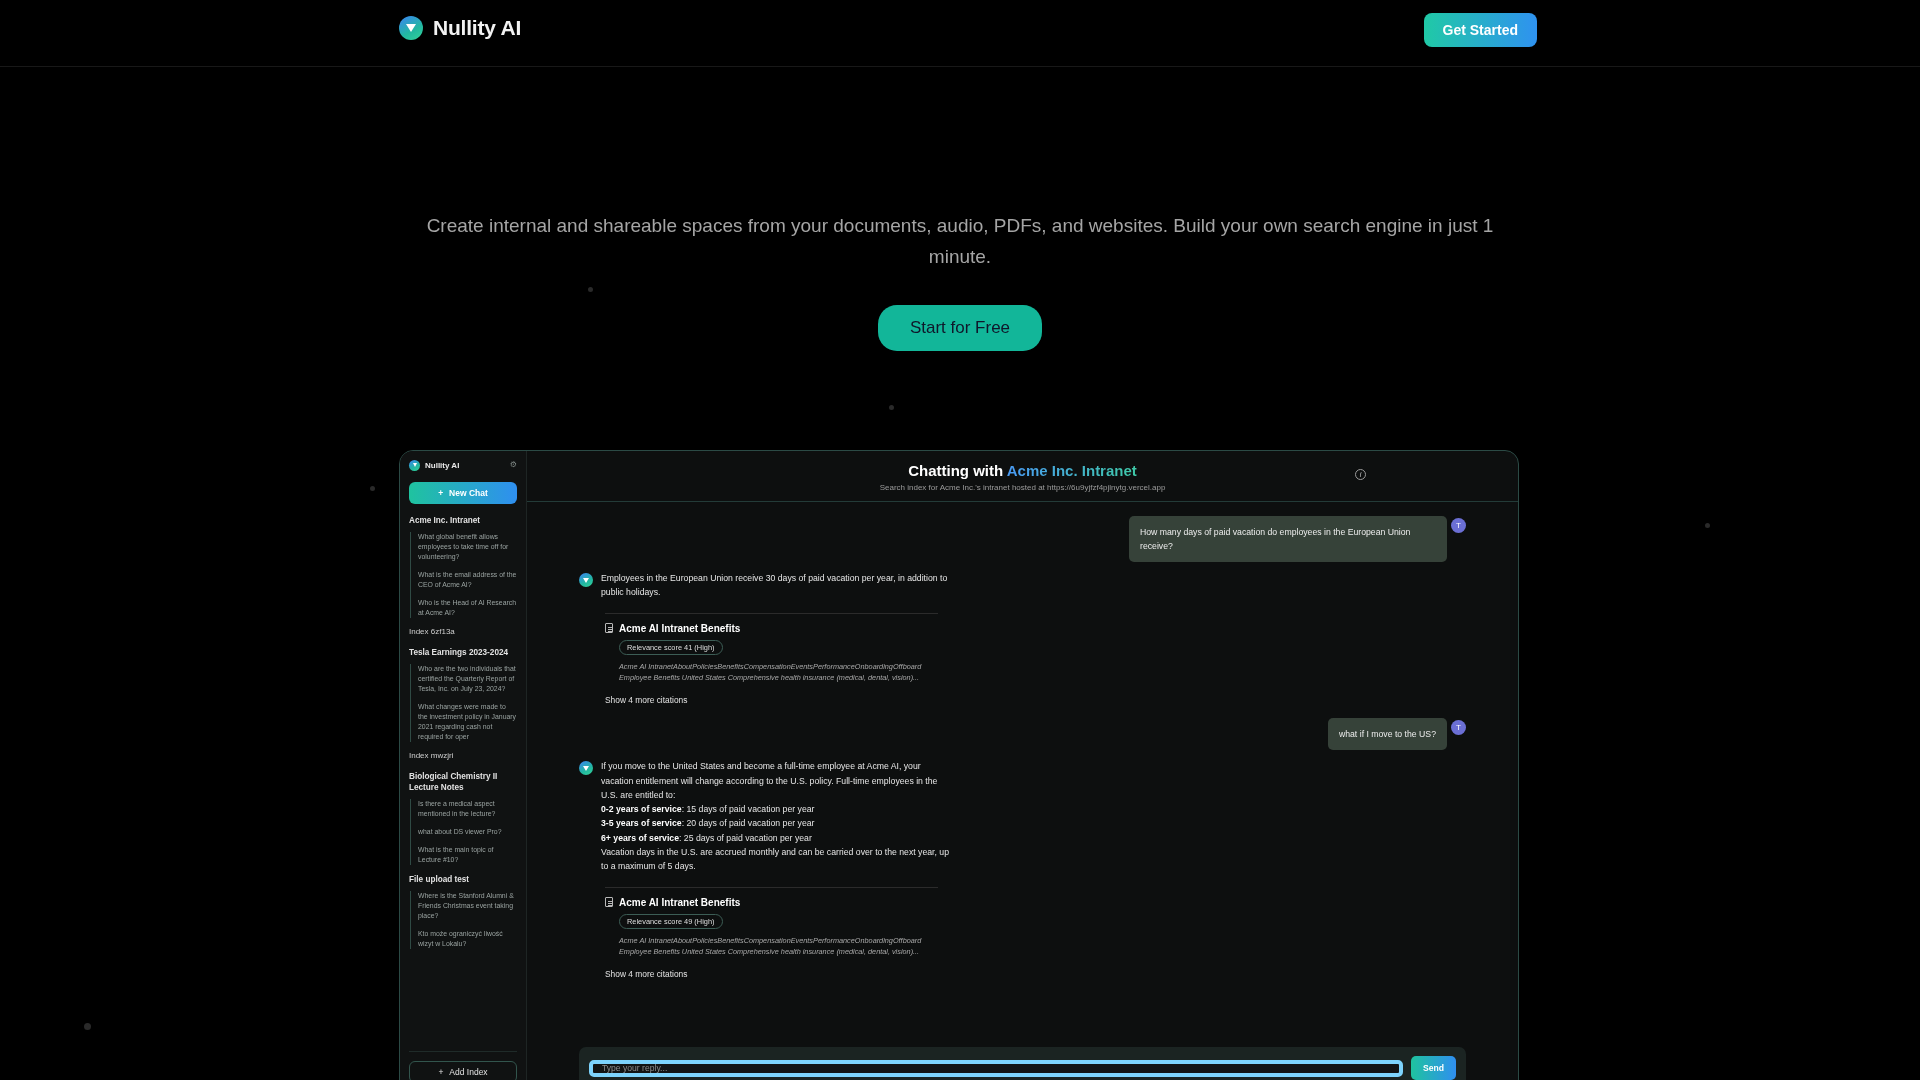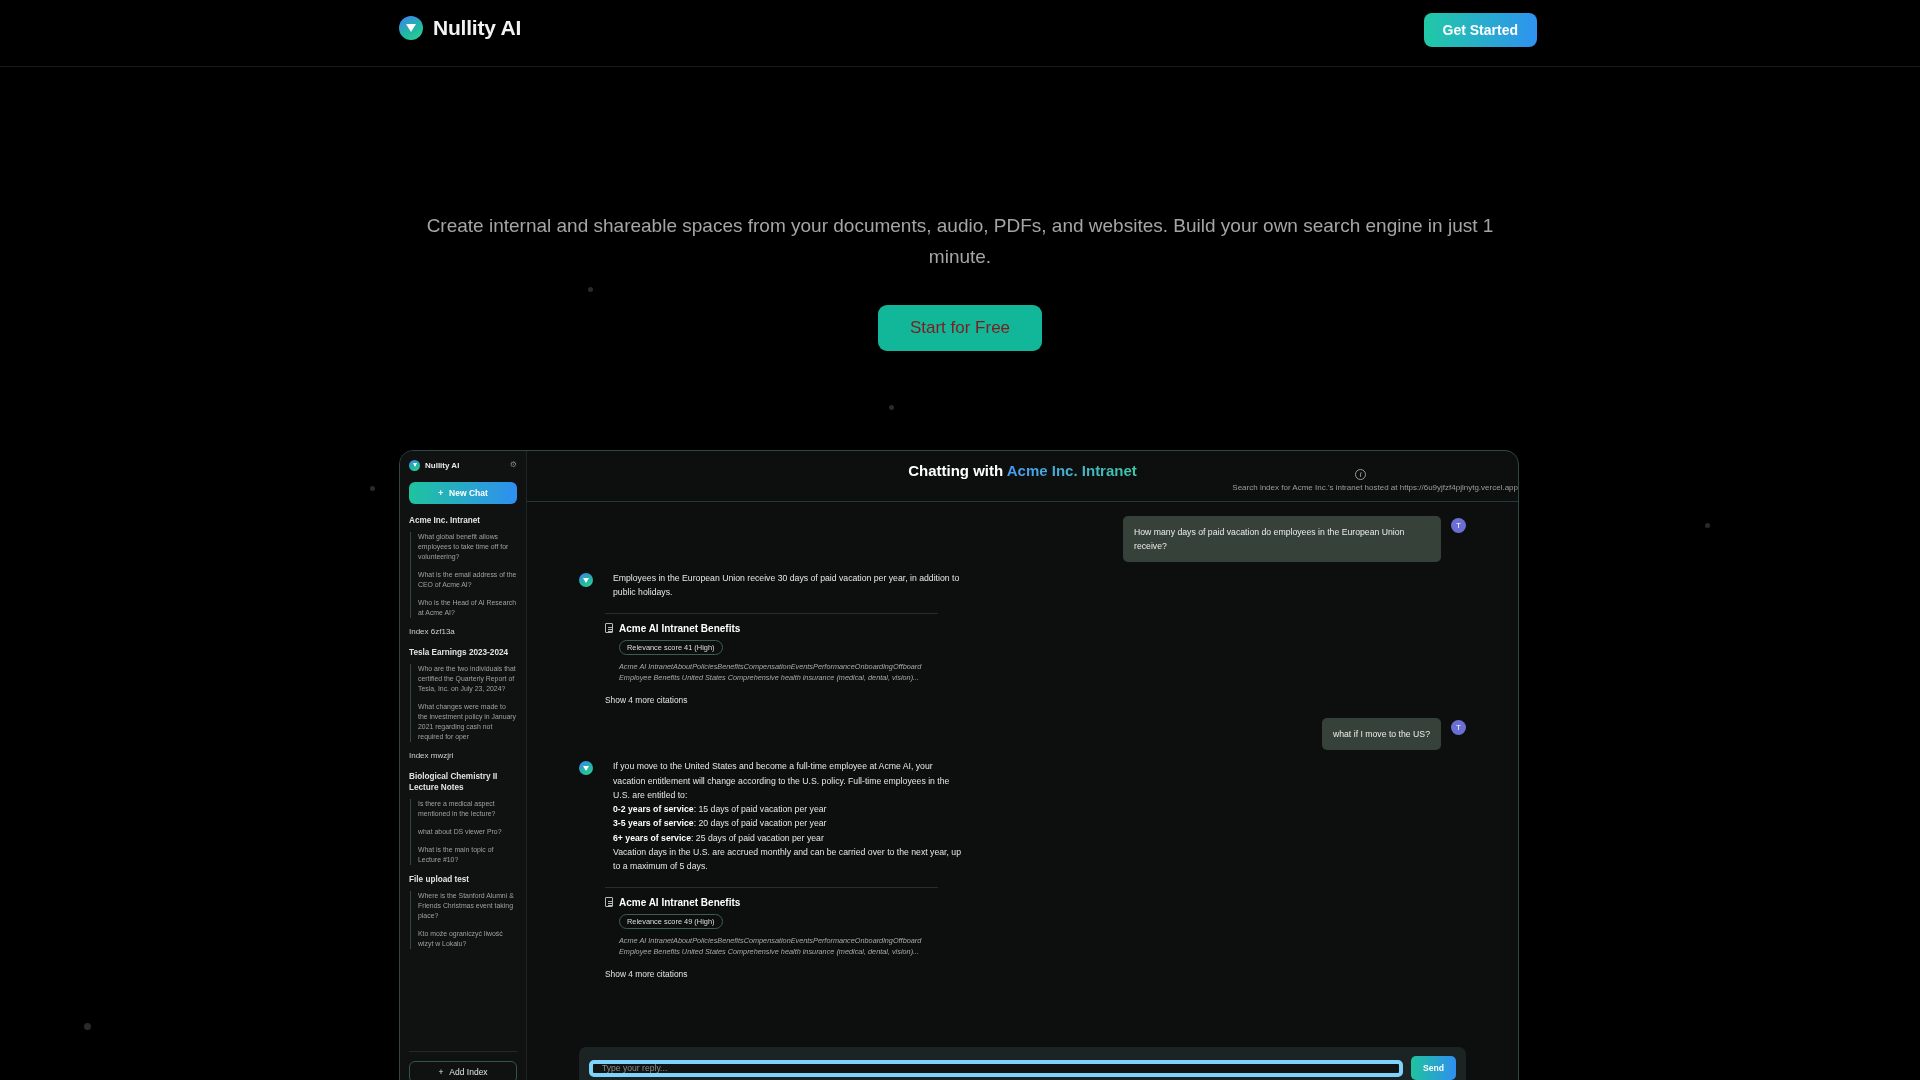--- a/index.html
+++ b/index.html
@@ -43,22 +43,22 @@
   .hero { text-align:center; padding-top:112px; position:relative; }
   .hero h1 {
     font-size:52px; font-weight:bold; color:#ededed;
     letter-spacing:-1px; line-height:1.12;
   }
   .hero p {
     margin:32px auto 0; width:1115px;
     font-size:19px; line-height:1.63; color:#a5a5a5;
   }
   .cta {
-    margin-top:32px; padding:13px 32px; border:none; border-radius:9px;
-    background:#12b699; color:#7f1d1d; font-size:17px;
+    margin-top:32px; padding:13px 32px; border:none; border-radius:19px;
+    background:#12b699; color:#0f172a; font-size:17px;
     font-family:"Liberation Sans", sans-serif; cursor:pointer;
   }
 
   
   .app-window {
     position:absolute; left:399px; top:450px;
     width:1120px; height:640px;
     background:#0d0f0f;
     border:1px solid #2b4a45;
     border-radius:14px 14px 0 0;
@@ -104,33 +104,33 @@
   .sb-divider { border-top:1px solid #1f2b29; margin-bottom:4px; }
 
   
   .chat { flex:1; display:flex; flex-direction:column; position:relative; }
   .chat-head { padding:11px 0 9px 0; border-bottom:1px solid #233b38; position:relative; }
   .chat-head h2 { font-size:15px; font-weight:bold; color:#ffffff; text-align:center; }
   .chat-head h2 .accent {
     background:linear-gradient(90deg,#4a9bf5 0%,#3ec9a7 100%);
     -webkit-background-clip:text; background-clip:text; color:transparent;
   }
-  .chat-head .sub { font-size:8px; color:#9b9b9b; text-align:right; margin-top:4px; }
+  .chat-head .sub { font-size:8px; color:#9b9b9b; text-align:center; margin-top:4px; }
   .info-icon {
     position:absolute; right:152px; top:18px;
     width:11px; height:11px; border-radius:50%;
     border:1px solid #9a9a9a; color:#c9c9c9;
     font-size:7px; display:flex; align-items:center; justify-content:center;
     font-style:italic; cursor:pointer;
   }
 
   .messages { flex:1; padding:14px 52px 0 52px; overflow:hidden; }
   .row { display:flex; margin-bottom:9px; }
-  .row.user { justify-content:flex-end; align-items:flex-start; gap:10px; }
-  .row.bot { justify-content:flex-start; align-items:flex-start; gap:20px; }
+  .row.user { justify-content:flex-end; align-items:flex-start; gap:4px; }
+  .row.bot { justify-content:flex-start; align-items:flex-start; gap:8px; }
   .bubble {
     background:#364239; border-radius:5px; padding:9px 11px;
     color:#ededed; font-size:8.7px; line-height:1.62; max-width:318px;
   }
   .avatar-user {
     width:15px; height:15px; border-radius:50%; background:#6b6fd4;
     color:#fff; font-size:8px; display:flex; align-items:center; justify-content:center;
     flex:0 0 15px; margin-top:2px;
   }
   .avatar-bot {

